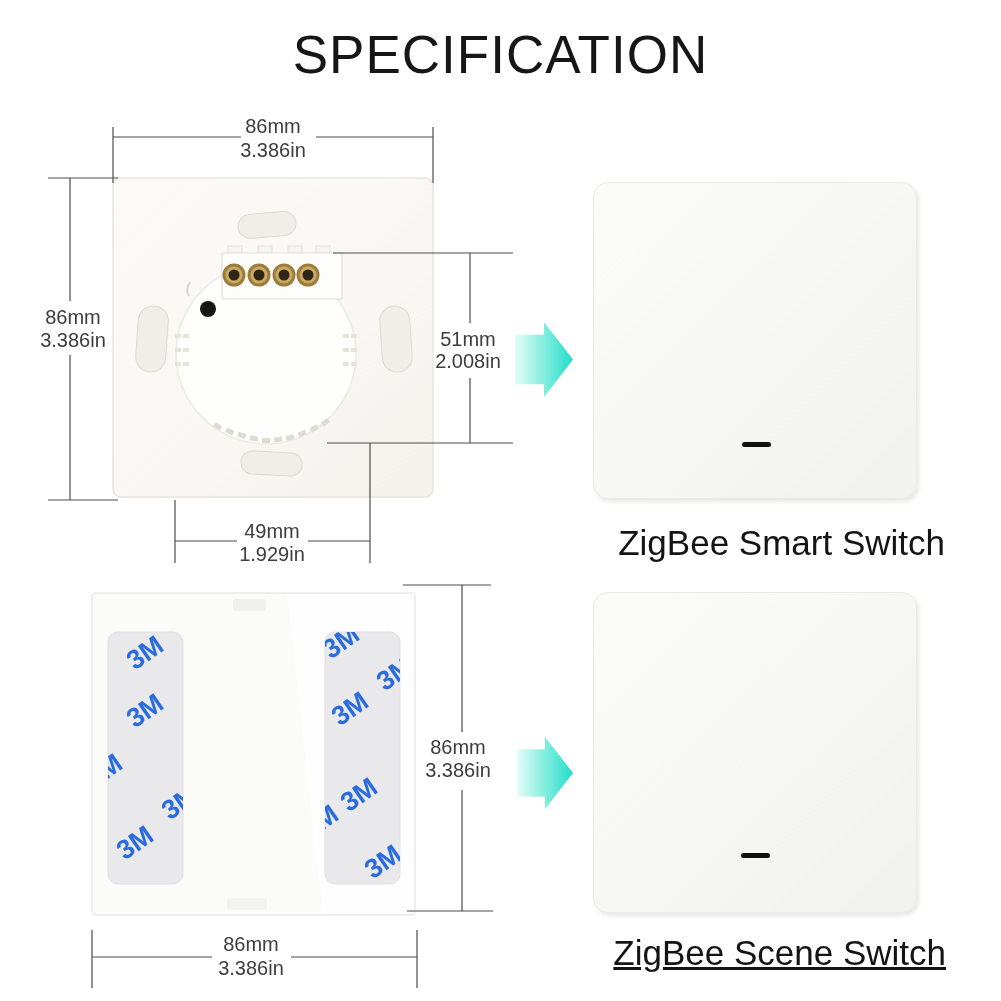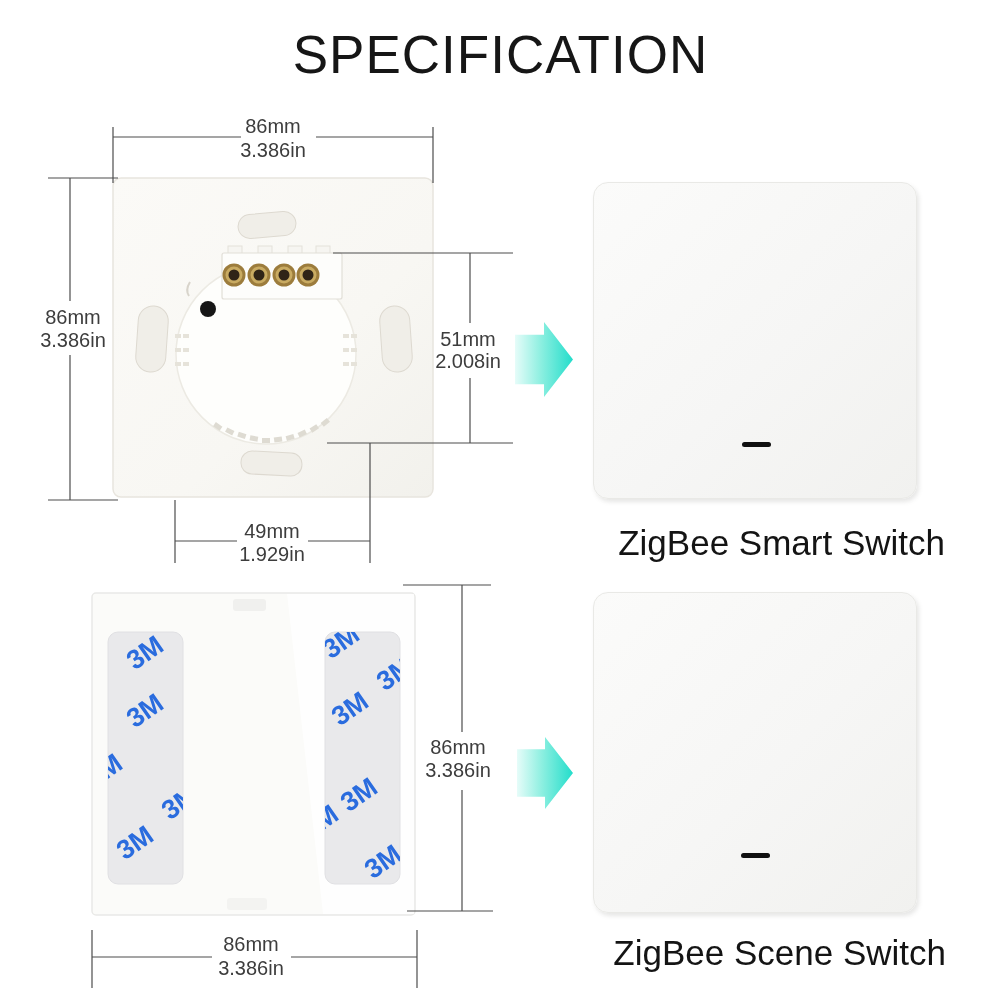--- a/index.html
+++ b/index.html
@@ -189,13 +189,13 @@
 <div class="abs arrow" style="left:517px;top:737px;width:56px;height:72px;"></div>
 
 <div class="abs front-panel" style="left:593px;top:182px;width:322px;height:315px;">
   <div class="dash-mark" style="left:148px;top:259px;"></div>
 </div>
 <div class="abs product-label" style="left:565px;top:523px;">ZigBee Smart Switch</div>
 
 <div class="abs front-panel" style="left:593px;top:592px;width:322px;height:319px;">
   <div class="dash-mark" style="left:147px;top:260px;"></div>
 </div>
-<div class="abs product-label" style="left:566px;top:933px;">ZigBee Scene Switch</div>
+<div class="abs product-label" style="left:566px;top:933px;text-decoration:underline;">ZigBee Scene Switch</div>
 
 </body></html>

